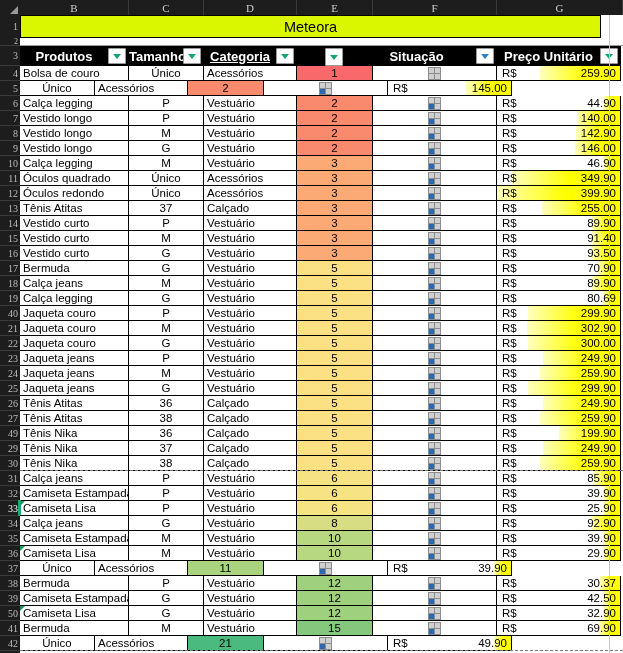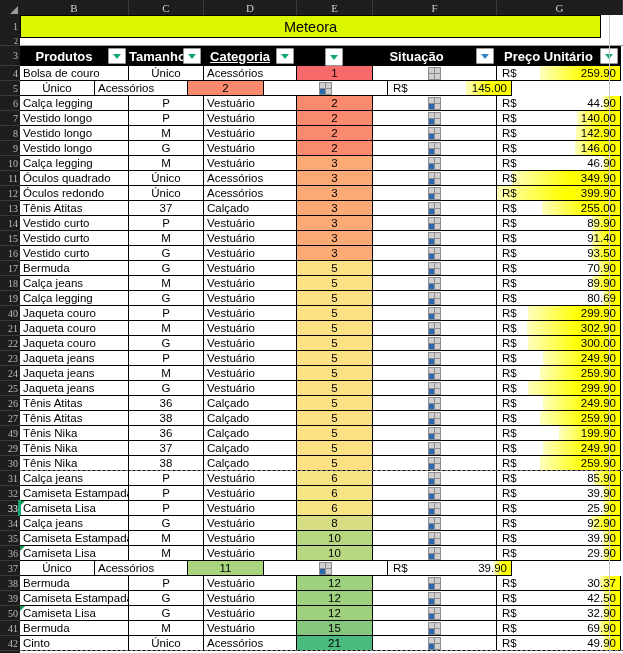--- a/index.html
+++ b/index.html
@@ -1100,23 +1100,20 @@
         <div class="cell c-pre">
           <div class="pre-wrap">
             <div class="pre-bar" style="width: 17.4794%; background: linear-gradient(to right, rgb(255, 255, 190) 0%, rgb(255, 255, 0) 55%, rgb(255, 255, 0) 100%);"></div>
             <span class="pre-rs">R$</span>
             <span class="pre-val">69.90</span>
           </div>
         </div>
       </div>
       <div class="row" style="height: 15px; position: relative;">
         <div class="rh">42</div>
-        <div class="cell c-prod" style="position: relative;">
-          <span>Cinto</span>
-        </div>
         <div class="cell c-tam">Único</div>
         <div class="cell c-cat">Acessórios</div>
         <div class="cell c-est est" style="background: rgb(74, 186, 127);">21</div>
         <div class="cell c-sit">
           <div class="imgicon">
             <span></span>
             <span></span>
             <span class="on"></span>
             <span></span>
           </div>

